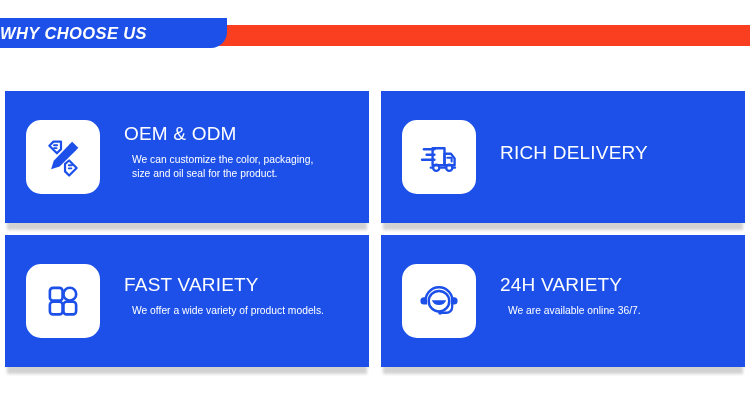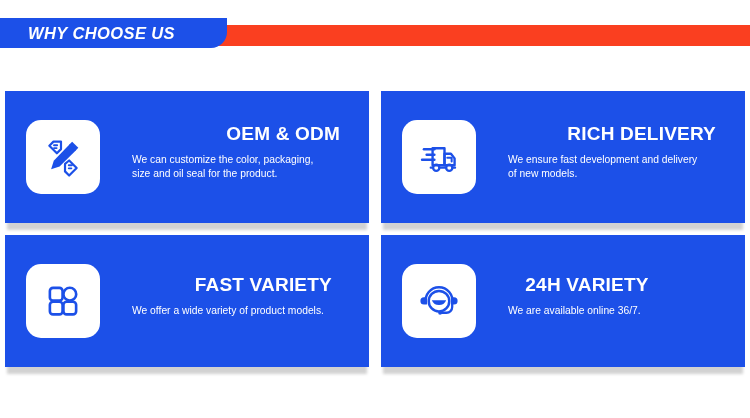--- a/index.html
+++ b/index.html
@@ -41,21 +41,21 @@
     border-bottom-right-radius: 16px;
     display: flex;
     align-items: center;
   }
   .header-title {
     color: #ffffff;
     font-size: 16.5px;
     font-weight: bold;
     font-style: italic;
     letter-spacing: 0.4px;
-    padding-left: 28px;
+    padding-left: 0;
     white-space: nowrap;
     line-height: 1;
   }
 
   
   .cards {
     position: absolute;
     left: 5px;
     top: 91px;
     width: 740px;
@@ -104,26 +104,25 @@
   .icon-tile svg {
     display: block;
   }
   .card-text {
     padding-left: 24px;
     padding-right: 12px;
   }
   .card-title {
     color: #ffffff;
     font-size: 19px;
-    font-weight: bold;
+    font-weight: normal;
     letter-spacing: 0.2px;
     line-height: 1.1;
     margin: 0 0 7px 0;
     white-space: nowrap;
-    text-align: right;
   }
   .card-desc {
     color: #ffffff;
     font-size: 10.3px;
     line-height: 1.45;
     margin: 8px;
     max-width: 200px;
   }
 </style>
 </head>
@@ -180,21 +179,20 @@
 
             <path d="M15.0 35.7 L17.4 35.7 M24.5 35.7 L31.7 35.7 M38.7 35.7 L41.5 35.7" stroke="#1c50e8" stroke-width="2.5" stroke-linecap="round"></path>
 
             <path d="M7.5 15.5 L19.0 15.5" stroke="#1c50e8" stroke-width="2.6" stroke-linecap="round"></path>
             <path d="M10.5 21.5 L19.0 21.5" stroke="#1c50e8" stroke-width="2.6" stroke-linecap="round"></path>
             <path d="M5.5 27.0 L19.0 27.0" stroke="#1c50e8" stroke-width="2.6" stroke-linecap="round"></path>
           </svg>
         </div>
         <div class="card-text">
           <div class="card-title">RICH DELIVERY</div>
-          <div class="card-desc">We ensure fast development and delivery of new models.</div>
         </div>
       </div>
     </div>
 
   </div>
 
   <div class="card-row">
 
     <div class="card-wrap">
       <div class="card-shadow"></div>

